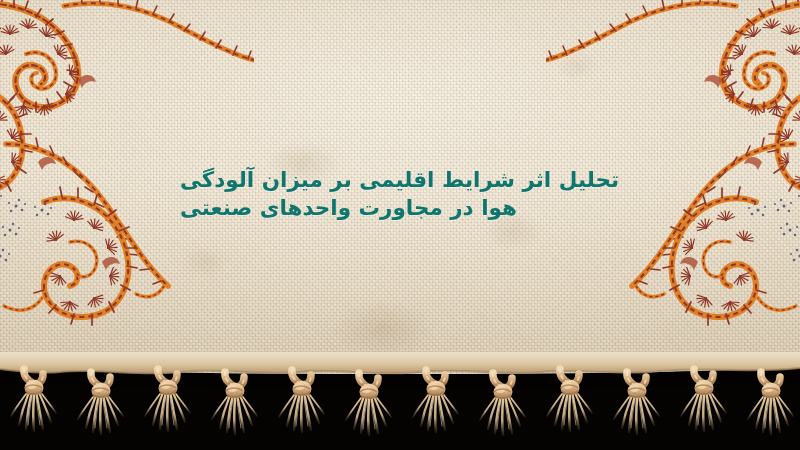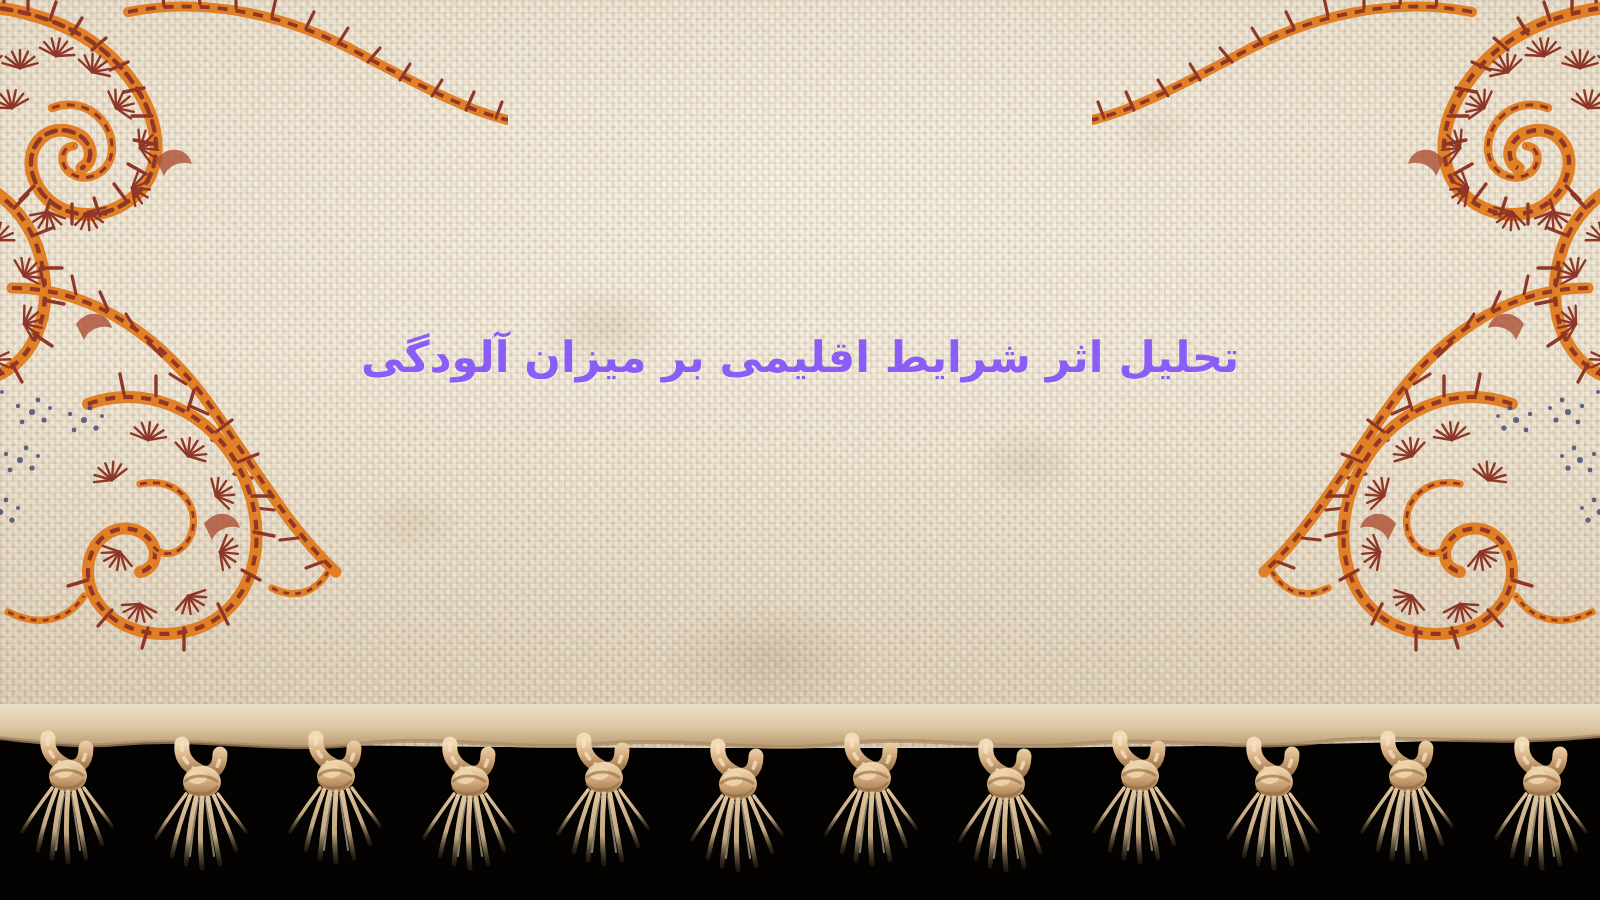--- a/index.html
+++ b/index.html
@@ -78,23 +78,23 @@
   
   .ornament{position:absolute;top:-6px;width:268px;height:360px;}
   .ornament.left{left:-14px;}
   .ornament.right{right:-14px;transform:scaleX(-1);}
   .ornament svg{width:100%;height:100%;display:block;}
 
   
   .title-block{
     position:absolute;
     left:0;right:0;top:166px;
-    text-align:center;
+    text-align:left;
     line-height:1.30;
-    color:#8b5cf6;
+    color:#0f766e;
     font-size:21.5px;
     font-weight:bold;
     letter-spacing:0;
     direction:rtl;
     text-shadow:0 1px 0 rgba(255,255,255,.30);
     padding:0 180px;
   }
   .title-line{display:block;white-space:nowrap;}
 
   
@@ -475,20 +475,21 @@
           <path d="M92 86 C98 78 108 80 110 88 C104 86 98 89 96 94 Z"></path>
           <path d="M52 168 C58 160 68 162 70 170 C64 168 58 171 56 176 Z"></path>
           <path d="M116 268 C122 260 132 262 134 270 C128 268 122 271 120 276 Z"></path>
         </g>
       </g>
     </svg>
   </div>
 
   <div class="title-block">
     <span class="title-line">تحلیل اثر شرایط اقلیمی بر میزان آلودگی</span>
+    <span class="title-line">هوا در مجاورت واحدهای صنعتی</span>
   </div>
 
   <div class="fringe">
     <svg viewBox="0 0 800 98" preserveAspectRatio="none" xmlns="http://www.w3.org/2000/svg" aria-hidden="true">
       <defs>
         <linearGradient id="cordg" x1="0" y1="0" x2="0" y2="1">
           <stop offset="0%" stop-color="#f2dab5"></stop>
           <stop offset="45%" stop-color="#d9b183"></stop>
           <stop offset="100%" stop-color="#9c7448"></stop>
         </linearGradient>

